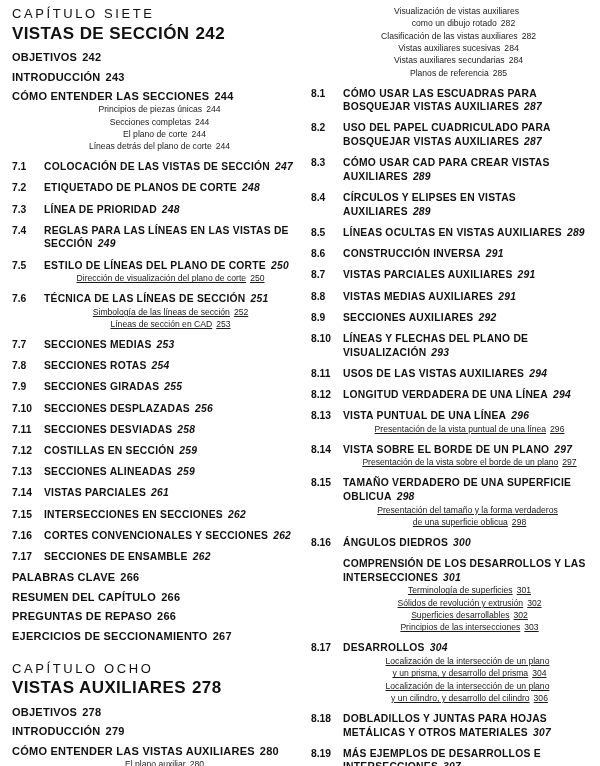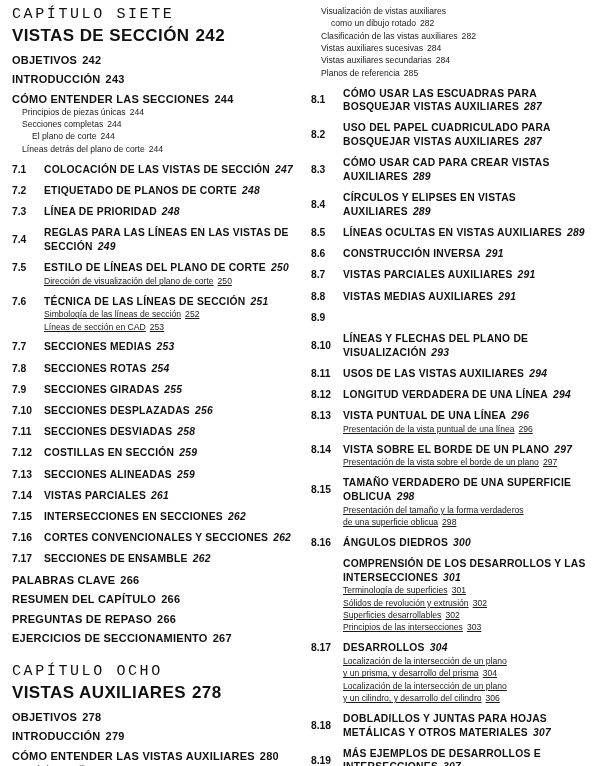--- a/index.html
+++ b/index.html
@@ -25,45 +25,44 @@
   }
   .col {
     width: 285px;
     flex: 0 0 285px;
   }
   
   .chapter-head {
     margin-bottom: 2px;
   }
   .chapter-label {
-    font-size: 15px;
+    font-size: 13px;
     letter-spacing: 2.6px;
     font-weight: 400;
     color: #111;
     line-height: 1.2;
     margin-bottom: 1px;
-    font-family: Liberation Mono, monospace;
   }
   .chapter-title {
     font-size: 17px;
     font-weight: bold;
     letter-spacing: 0.4px;
     color: #111;
     line-height: 1.25;
   }
   .chapter-title .num {
     margin-left: 6px;
   }
   .chapter-spacer {
     height: 19px;
   }
   
   .row {
     display: flex;
-    align-items: center;
+    align-items: flex-start;
     line-height: 1.33;
   }
   
   .lvl-head {
     font-size: 11px;
     font-weight: bold;
     letter-spacing: 0.25px;
     margin: 7.5px 0 0 0;
     color: #111;
   }
@@ -92,20 +91,21 @@
     margin-left: 5px;
     font-style: italic;
   }
   
   .sub {
     font-size: 8.6px;
     font-weight: normal;
     color: #1a1a1a;
     line-height: 1.32;
     margin-top: 1px;
+    text-align: center;
   }
   .sub .num {
     margin-left: 4px;
   }
   .ind-1 { padding-left: 10px; }
   .ind-2 { padding-left: 20px; }
   .ind-sub-num { padding-left: 32px; text-decoration: underline; }
   .tight { margin-top: 0px; }
   .first-sub { margin-top: 2px; }
   .col-right .top-block { margin-top: 0px; }
@@ -275,20 +275,21 @@
       <div class="sec-body"><span>VISTAS PARCIALES AUXILIARES</span><span class="num">291</span></div>
     </div>
 
     <div class="row num-row">
       <div class="sec-num">8.8</div>
       <div class="sec-body"><span>VISTAS MEDIAS AUXILIARES</span><span class="num">291</span></div>
     </div>
 
     <div class="row num-row">
       <div class="sec-num">8.9</div>
+      <div class="sec-body"><span>SECCIONES AUXILIARES</span><span class="num">292</span></div>
     </div>
 
     <div class="row num-row">
       <div class="sec-num">8.10</div>
       <div class="sec-body"><span>LÍNEAS Y FLECHAS DEL PLANO DE VISUALIZACIÓN</span><span class="num">293</span></div>
     </div>
 
     <div class="row num-row">
       <div class="sec-num">8.11</div>
       <div class="sec-body"><span>USOS DE LAS VISTAS AUXILIARES</span><span class="num">294</span></div>

